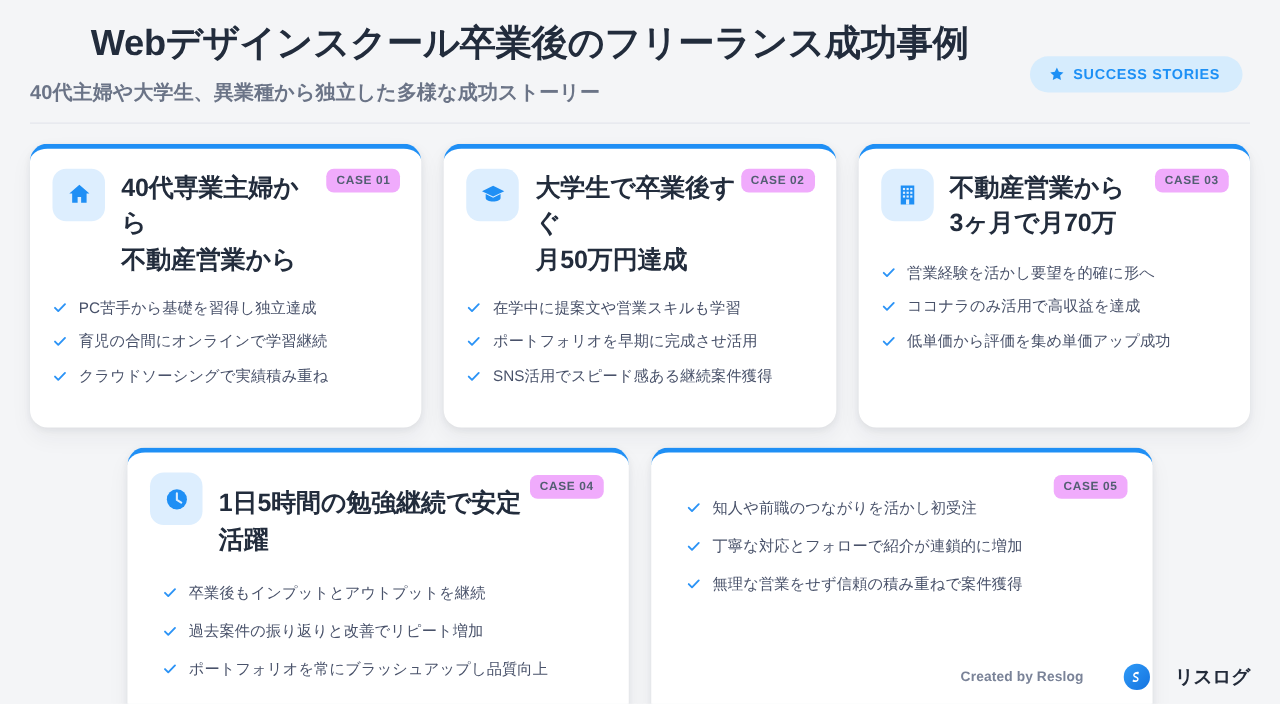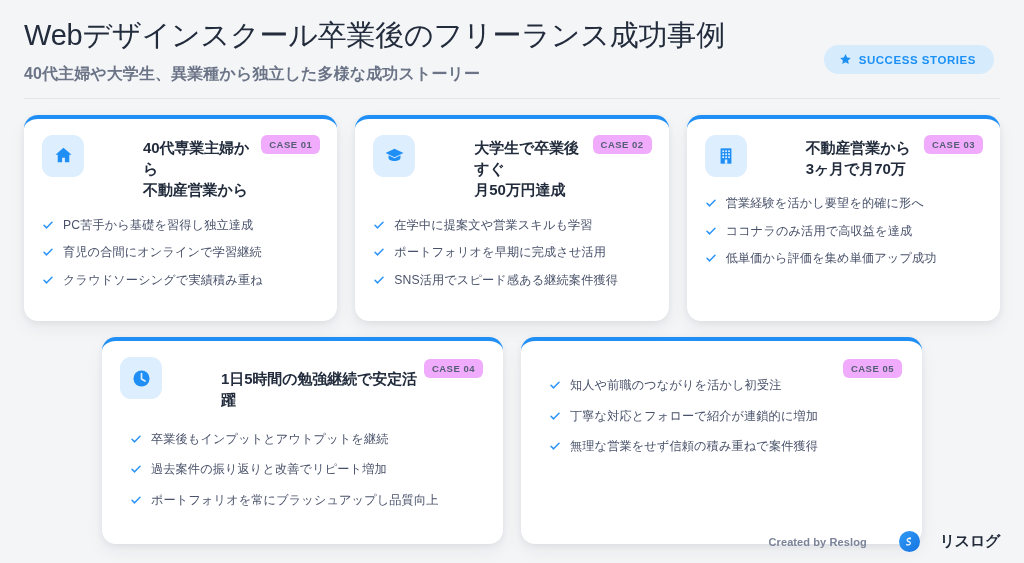--- a/index.html
+++ b/index.html
@@ -33,24 +33,25 @@
   .header-row {
     display: flex;
     align-items: flex-start;
     justify-content: space-between;
   }
 
   .header-text { flex: 1 1 auto; }
 
   .page-title {
     font-size: 29px;
-    font-weight: 400;
+    font-weight: 700;
     letter-spacing: -0.2px;
     color: #222c3c;
     line-height: 1.2;
+    text-align: center;
   }
 
   .page-subtitle {
     margin-top: 11px;
     font-size: 16px;
     font-weight: 600;
     color: #6b7487;
     letter-spacing: 0.1px;
   }
 
@@ -129,27 +130,26 @@
     background: #ddeefe;
     display: flex;
     align-items: center;
     justify-content: center;
     color: #1f8ff5;
   }
 
   .icon-tile svg { display: block; }
 
   .card-title {
-    font-size: 15px;
+    font-size: 20px;
     font-weight: 700;
     line-height: 1.42;
     color: #222c3c;
     padding-top: 2px;
     letter-spacing: -0.1px;
-    margin-left: 46px;
   }
 
   .row.row-2 .card-title { padding-top: 11px; }
 
   .case-badge {
     position: absolute;
     top: 16px;
     right: 17px;
     background: #f0abfc;
     border-radius: 6px;

